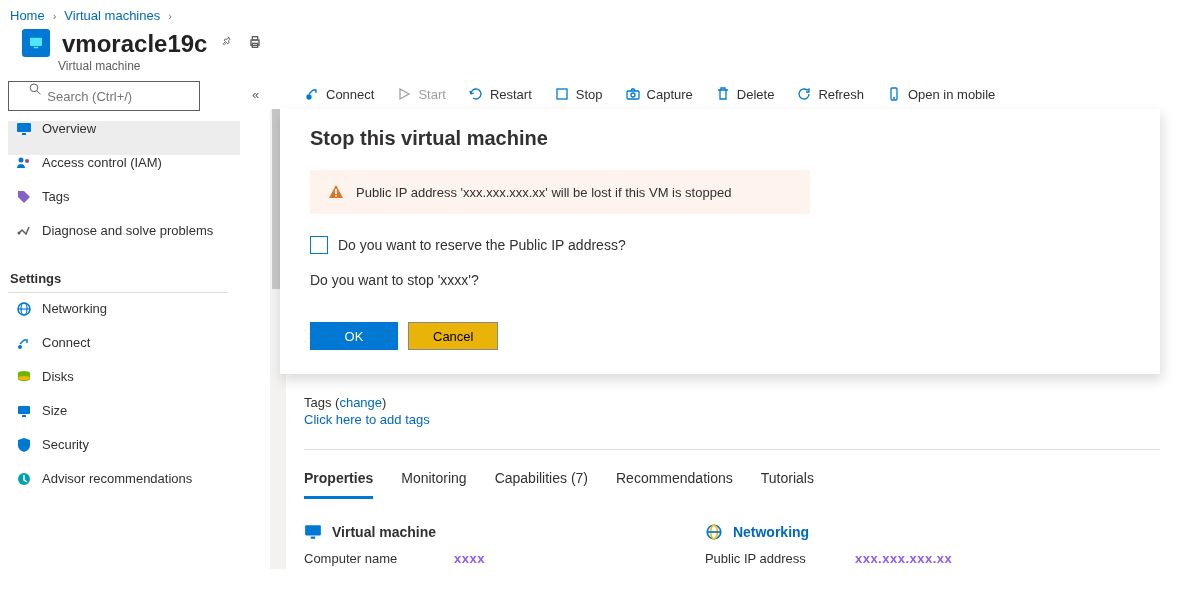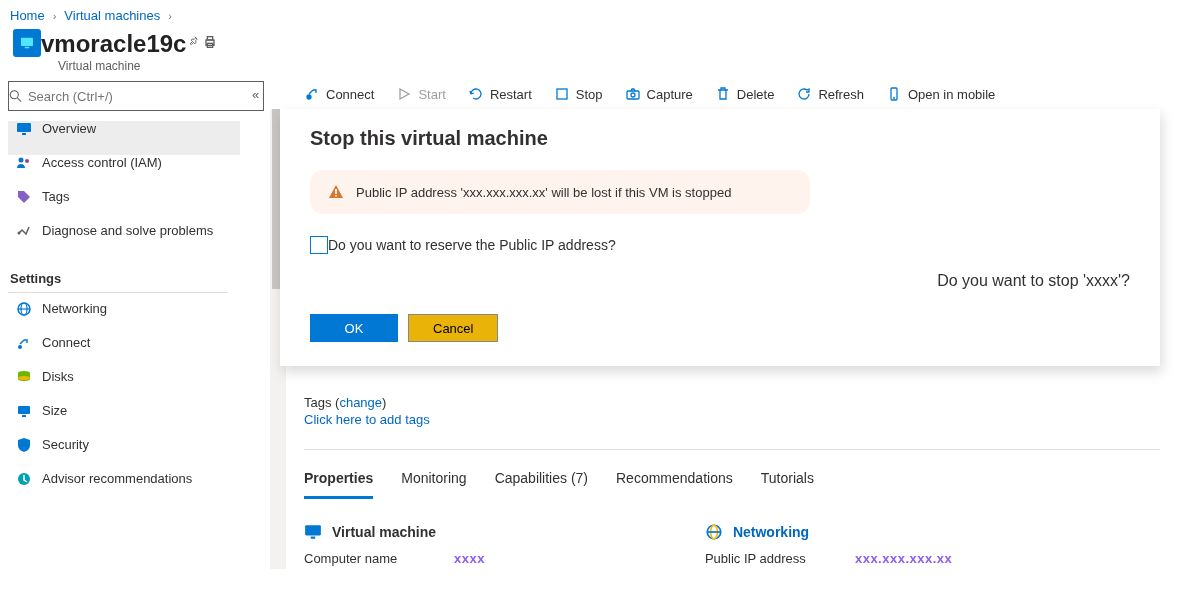--- a/index.html
+++ b/index.html
@@ -4,33 +4,33 @@
 <style>
   * { box-sizing: border-box; margin: 0; padding: 0; }
   body { font-family: "Segoe UI", -apple-system, sans-serif; font-size: 13px; color: #323130; background: #fff; width: 1200px; height: 593px; overflow: hidden; position: relative; }
 
   
   .breadcrumb { display: flex; align-items: center; gap: 8px; padding: 8px 10px 4px; font-size: 13px; }
   .breadcrumb a { color: #0068c2; text-decoration: none; cursor: pointer; }
   .breadcrumb .chev { color: #797775; font-size: 11px; }
 
   
-  .title-row { display: flex; align-items: center; padding: 2px 13px 4px; }
+  .title-row { display: flex; align-items: center; gap: 12px; padding: 2px 22px 4px; }
   .title-icon { width: 28px; height: 28px; background: #0078d4; border-radius: 3px; display:flex; align-items:center; justify-content:center; }
   .title-icon svg { width:18px; height:18px; }
   .title-text h1 { font-size: 24px; font-weight: 600; color: #222; margin-bottom:-2px; }
   .title-sub { font-size: 12px; color: #605e5c; margin-left:44px; margin-top:-2px; padding-left:14px;}
   .title-act { color:#605e5c; cursor:pointer; }
   .title-act svg { width:16px; height:16px; }
 
   .main-wrap { display:flex; height: calc(593px - 92px); }
 
   
   .leftcol { width: 280px; padding: 8px 8px 8px 8px; border-right: none; position:relative; }
-  .search-box { display:flex; align-items:center; border:1px solid #605e5c; height:30px; padding:0 0; width:256px; margin-bottom:10px; }
+  .search-box { display:flex; border:1px solid #605e5c; height:30px; padding:0 20px; width:192px; margin-bottom:10px; }
   .search-box svg { width:14px; height:14px; color:#605e5c; }
   .search-box input { border:none; outline:none; font-size:13px; margin-left:6px; width:100%; color:#605e5c; }
   .collapse-chev { position:absolute; top:14px; left:252px; color:#605e5c; cursor:pointer; }
 
   .nav-item { display:flex; gap:10px; height:34px; padding:0 8px; cursor:pointer; width:232px; }
   .nav-item.active { background:#ededed; }
   .nav-item .ico { width:16px; height:16px; display:flex; align-items:center; justify-content:center; }
   .nav-item .ico svg { width:16px; height:16px; }
   .nav-section { font-weight:600; font-size:13px; margin:14px 0 6px 2px; }
   .nav-divider { border:none; border-top:1px solid #e1dfdd; margin:6px 0 8px; width:220px; }
@@ -41,25 +41,25 @@
   
   .rightcol { flex:1; position:relative; padding-left:24px; }
   .toolbar { display:flex; align-items:center; gap:22px; height:40px; padding-top:2px; }
   .tool { display:flex; align-items:center; gap:6px; color:#323130; cursor:pointer; font-size:13px; }
   .tool.disabled { color:#a19f9d; }
   .tool svg { width:16px; height:16px; }
 
   
   .panel { position:absolute; top:36px; left:0; right:40px; background:#fff; border:none; box-shadow: 2px 6px 12px rgba(0,0,0,0.15); padding:18px 30px 24px; }
   .panel h2 { font-size:20px; font-weight:600; margin-bottom:20px; }
-  .warn { background:#fff4ed; padding:14px 18px; display:flex; align-items:center; gap:12px; font-size:13px; margin-bottom:22px; max-width:500px;border-radius:13px;}
+  .warn { background:#fff4ed; padding:14px 18px; display:flex; align-items:center; gap:12px; font-size:13px; margin-bottom:22px; max-width:500px;}
   .warn svg { width:16px; height:16px; flex-shrink:0; }
-  .chk-row { display:flex; align-items:center; margin-bottom:18px; font-size:14px;}
+  .chk-row { display:flex; align-items:center; gap:10px; margin-bottom:18px; font-size:14px;}
   .chk { width:18px; height:18px; border:1px solid #0078d4; cursor:pointer; }
-  .stop-q { font-size:16px; margin-bottom:24px;text-align:right; }
+  .stop-q { font-size:14px; margin-bottom:34px; }
   .btn-row { display:flex; gap:10px; }
   .btn { height:28px; padding:0 24px; font-size:13px; cursor:pointer; border:1px solid #8a8886; background:#eab308; }
   .btn.primary { background:#0078d4; color:#fff; border-color:#0078d4; min-width:88px;}
   .btn.secondary { min-width:88px; }
 
   
   .under { position:absolute; top:322px; left:24px; right:40px; }
   .tags-line { font-size:13px; color:#323130; }
   .tags-line a { color:#0068c2; cursor:pointer; }
   .add-tags { color:#0068c2; cursor:pointer; display:block; margin-top:2px; }

